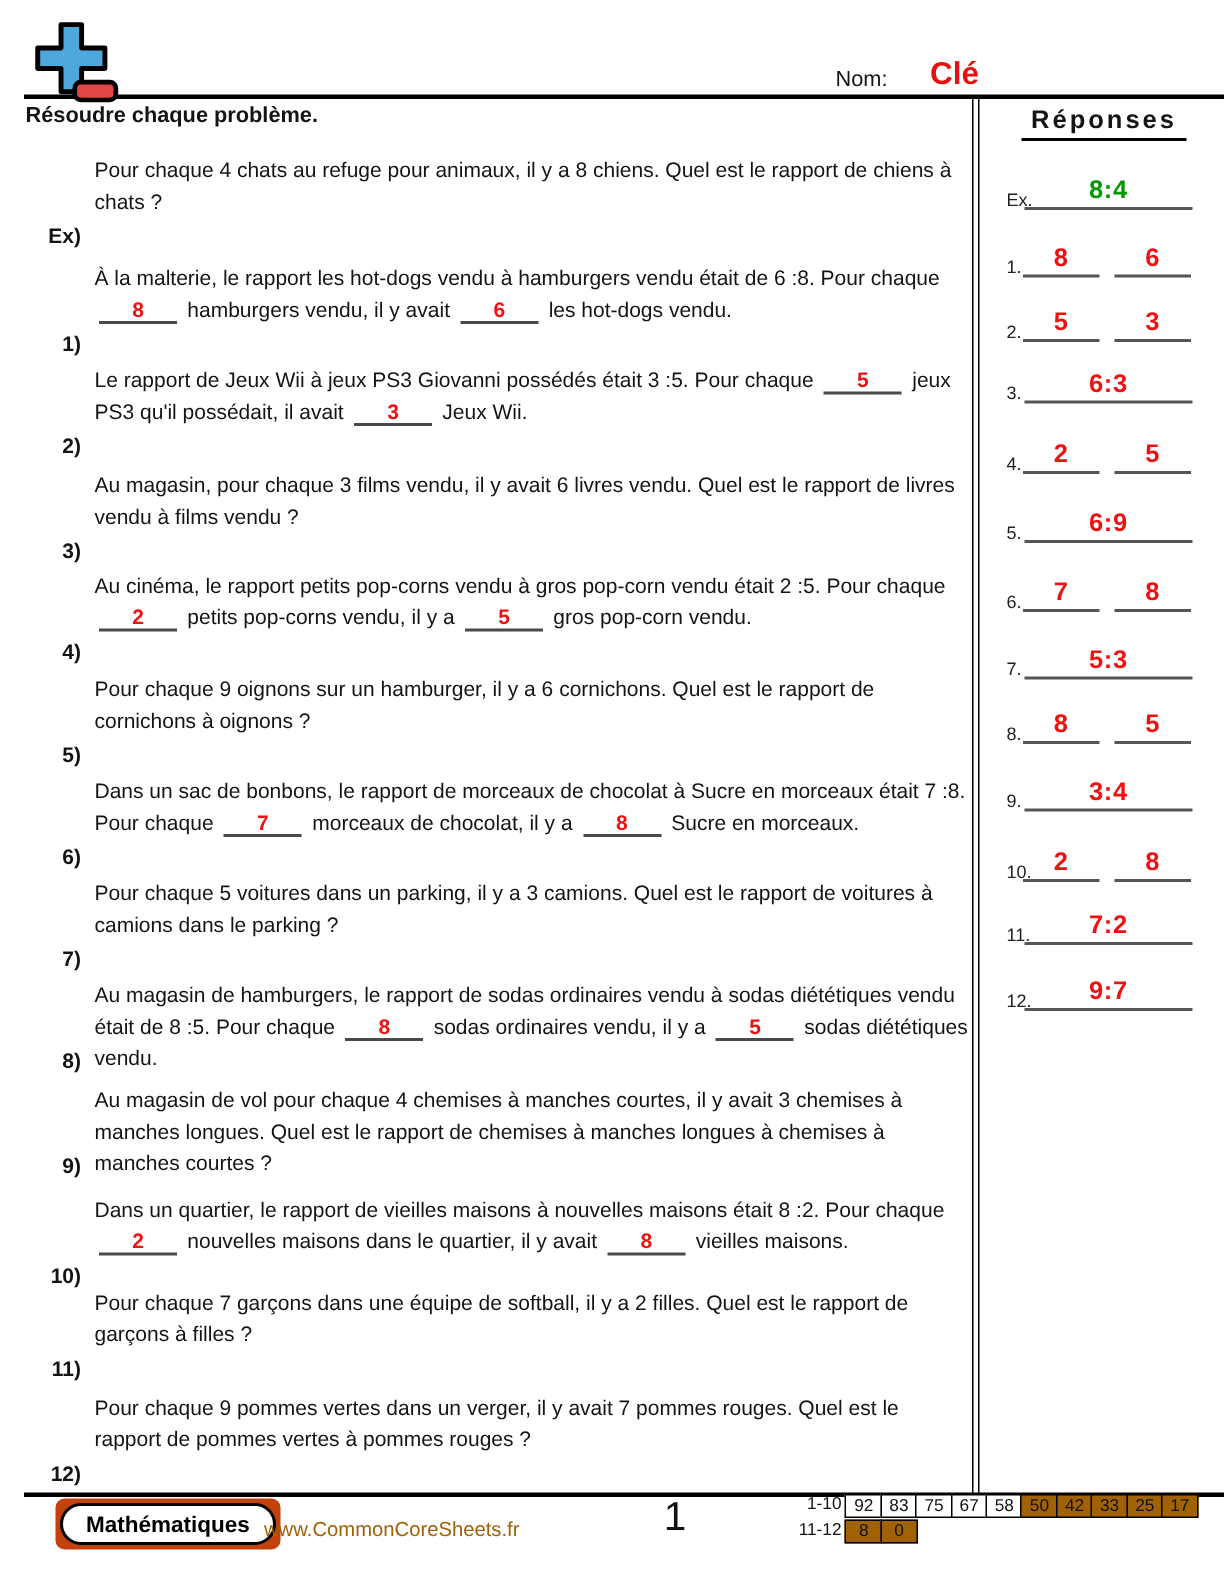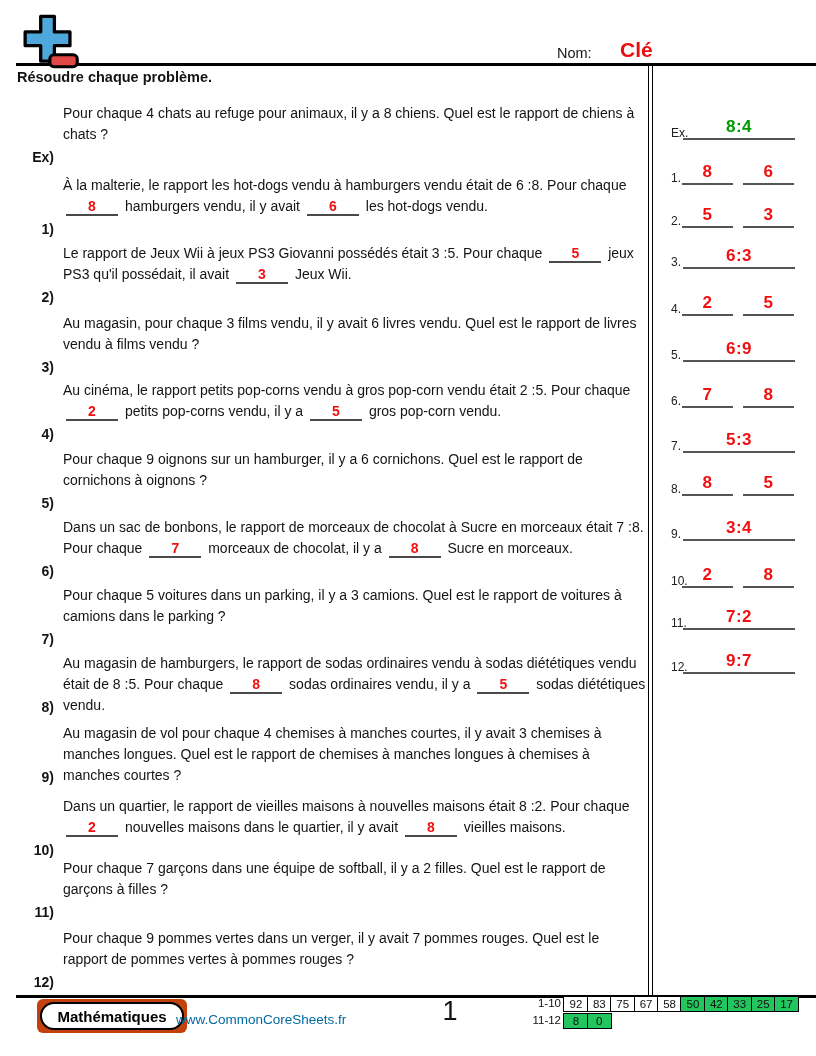--- a/index.html
+++ b/index.html
@@ -54,48 +54,51 @@
   }
 
   
   .footer-rule { position:absolute; left:16px; right:0; top:995px; height:2.5px; background:#000; }
   .brand-wrap { position:absolute; left:37px; top:999px; width:150px; height:34px; background:#c2410c; border-radius:6px; }
   .brand-pill {
     position:absolute; left:3px; right:3px; top:3px; bottom:3px; background:#fff;
     border:2.5px solid #000; border-radius:15px; display:flex; align-items:center; justify-content:center;
     font-weight:bold; font-size:15px; color:#000;
   }
-  .footer-url { position:absolute; left:176px; top:1012px; font-size:13.5px; color:#0369a1; }
+  .footer-url { position:absolute; left:176px; top:1012px; font-size:13.5px; color:#a16207; }
   .page-number { position:absolute; left:420px; top:996px; width:60px; text-align:center; font-size:27px; color:#111; }
   .score { position:absolute; left:528px; top:995px; }
   .score-row { display:flex; align-items:flex-end; }
   .score-label { width:33px; text-align:right; padding-right:4px; font-size:11.5px; line-height:17px; color:#111; }
   .score-cell {
     width:23px; height:14.5px; border:1.6px solid #000; margin-left:-1.6px;
     text-align:center; font-size:11.5px; line-height:14.5px; background:#fff; color:#111;
   }
   .score-row + .score-row .score-cell { margin-top:-1.6px; }
-  .score-cell.hl { background:#22c55e; }
+  .score-cell.hl { background:#a16207; }
 </style>
 </head>
 <body>
 
 <div class="page">
 
   <svg class="logo" viewBox="0 0 70 64">
     <path d="M27 4 h15 v17 h17 v15 h-17 v17 h-15 v-17 h-17 v-15 h17 z" fill="#4fa8dc" stroke="#000" stroke-width="3.6" stroke-linejoin="round"></path>
     <rect x="37" y="46" width="30" height="13" rx="4.5" fill="#e04747" stroke="#000" stroke-width="3.4"></rect>
   </svg>
   <div class="nom-label">Nom:</div>
   <div class="nom-value">Clé</div>
   <div class="header-rule"></div>
   <div class="instructions">Résoudre chaque problème.</div>
 
   <div class="divider-v"></div>
 
+  <div class="answers-title-wrap">
+    <span class="answers-title">Réponses</span>
+  </div>
   <div id="answers">
       <div class="ans-row" style="top: 112px;">
         <span class="ans-label">Ex.</span>
         <div class="ans-blank single">
           <span class="val green">8:4</span>
         </div>
       </div>
       <div class="ans-row" style="top: 157px;">
         <span class="ans-label">1.</span>
         <div class="ans-blank d1">

